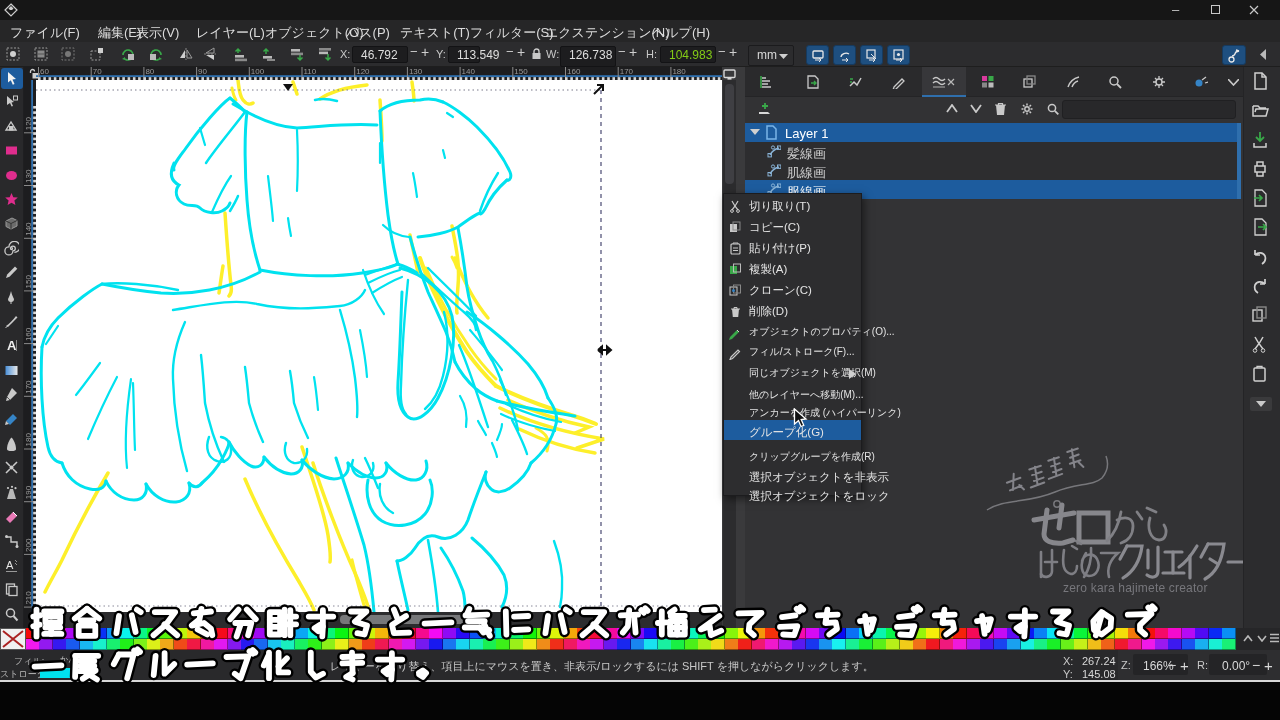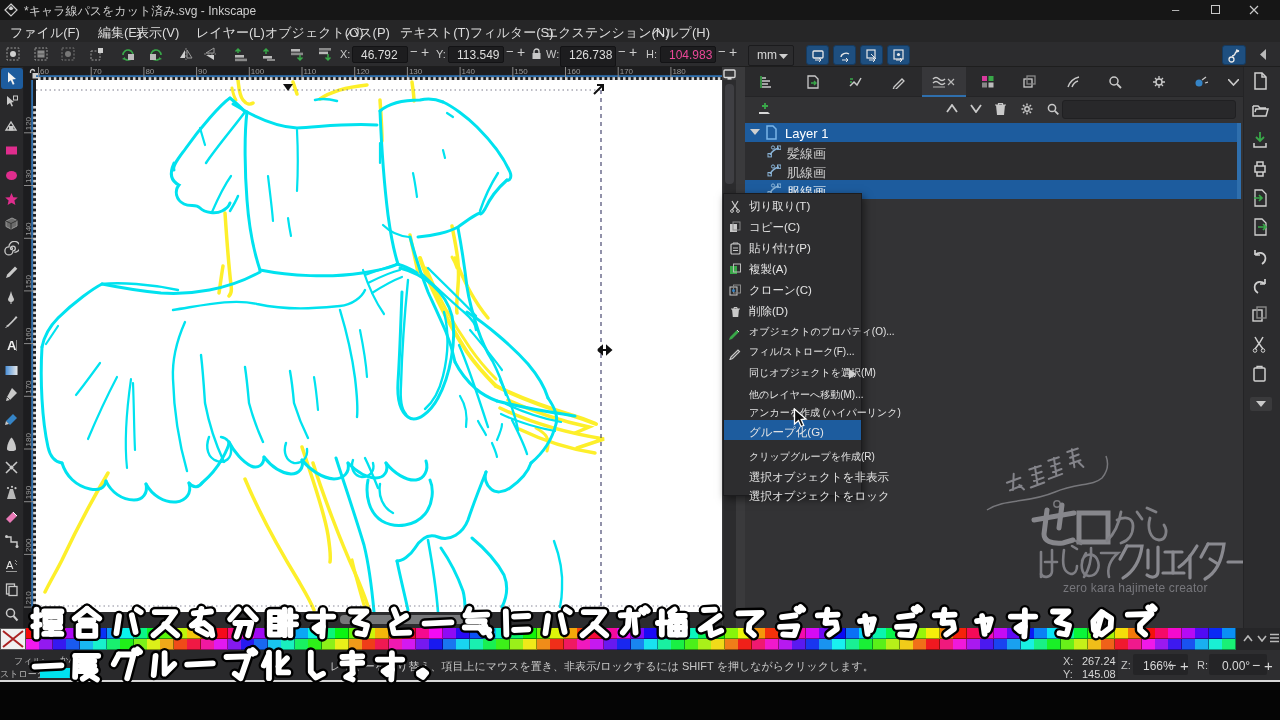--- a/index.html
+++ b/index.html
@@ -7,21 +7,20 @@
 #stage{position:relative;width:1280px;height:720px;background:#000}
 .txt{white-space:pre;}
 </style></head><body>
 <div id="stage">
 
 <div class="abs " style="left:0px;top:0px;width:1280px;height:20px;background:#161616;">
 <svg class="abs" style="left:4px;top:3px" width="14" height="14" viewBox="0 0 14 14">
         <path d="M7 1 L13 7 L7 13 L1 7 Z" fill="#1a1a1a" stroke="#cfcfcf" stroke-width="1.2"></path>
         <path d="M4.5 5.5 L7 3 L9.5 5.5 L8 7 L6 7Z" fill="#cfcfcf"></path>
       </svg>
-<div class="abs txt" style="left:24px;top:3px;font-size:12px;color:#cfcfcf;">*キャラ線パスをカット済み.svg - Inkscape</div>
 <div class="abs txt" style="left:1172px;top:2px;font-size:13px;color:#c8c8c8;">–</div>
 <div class="abs" style="left:1211px;top:5px;width:9px;height:9px;border:1px solid #c8c8c8"></div>
 <svg class="abs" style="left:1249px;top:5px" width="10" height="10" viewBox="0 0 10 10">
         <path d="M1 1 L9 9 M9 1 L1 9" stroke="#c8c8c8" stroke-width="1.2"></path>
       </svg>
 </div>
 <div class="abs " style="left:0px;top:20px;width:1280px;height:22px;background:#262627;">
 </div>
 <div class="abs txt" style="left:10px;top:24px;font-size:13px;color:#dcdcdc;">ファイル(F)</div>
 <div class="abs txt" style="left:78px;top:24px;font-size:13px;color:#dcdcdc;padding-left:20px;">編集(E)</div>
@@ -92,38 +91,38 @@
       <rect x="1" y="1" width="12" height="2.6" fill="#8a8a8a"></rect>
       <rect x="1" y="4.6" width="9" height="2.6" fill="#b9b9b9"></rect>
     </svg>
 <div class="abs txt" style="left:340px;top:48px;font-size:11px;color:#c9c9c9;">X:</div>
     <div class="abs " style="left:352px;top:46px;width:56px;height:17px;background:#1d1d1f;border:1px solid #131315;border-radius:2px;">
       <div class="abs txt" style="left:8px;top:1px;font-size:12px;color:#dedede;">46.792</div>
     </div>
 <div class="abs txt" style="left:410px;top:44px;font-size:13px;color:#cfcfcf;">−</div>
 <div class="abs txt" style="left:421px;top:44px;font-size:14px;color:#cfcfcf;">+</div>
 <div class="abs txt" style="left:436px;top:48px;font-size:11px;color:#c9c9c9;">Y:</div>
-    <div class="abs " style="left:448px;top:46px;width:56px;height:17px;background:#1d1d1f;border:1px solid #131315;border-radius:2px;">
+    <div class="abs " style="left:448px;top:46px;width:32px;height:17px;background:#1d1d1f;border:1px solid #131315;border-radius:2px;">
       <div class="abs txt" style="left:8px;top:1px;font-size:12px;color:#dedede;">113.549</div>
     </div>
 <div class="abs txt" style="left:506px;top:44px;font-size:13px;color:#cfcfcf;">−</div>
 <div class="abs txt" style="left:517px;top:44px;font-size:14px;color:#cfcfcf;">+</div>
 <svg class="abs" style="left:531px;top:48px" width="11" height="12" viewBox="0 0 11 12">
       <rect x="1.5" y="5" width="8" height="6" fill="#c9c9c9"></rect>
       <path d="M3 5 V3.5 a2.5 2.5 0 0 1 5 0 V5" fill="none" stroke="#c9c9c9" stroke-width="1.4"></path>
     </svg>
 <div class="abs txt" style="left:546px;top:48px;font-size:11px;color:#c9c9c9;">W:</div>
     <div class="abs " style="left:560px;top:46px;width:56px;height:21px;background:#1d1d1f;border:1px solid #131315;border-radius:2px;">
       <div class="abs txt" style="left:8px;top:1px;font-size:12px;color:#dedede;">126.738</div>
     </div>
 <div class="abs txt" style="left:618px;top:44px;font-size:13px;color:#cfcfcf;">−</div>
 <div class="abs txt" style="left:629px;top:44px;font-size:14px;color:#cfcfcf;">+</div>
 <div class="abs txt" style="left:646px;top:48px;font-size:11px;color:#c9c9c9;">H:</div>
     <div class="abs " style="left:660px;top:46px;width:56px;height:17px;background:#1d1d1f;border:1px solid #131315;border-radius:2px;">
-      <div class="abs txt" style="left:8px;top:1px;font-size:12px;color:#ec4899;">104.983</div>
+      <div class="abs txt" style="left:8px;top:1px;font-size:12px;color:#84cc16;">104.983</div>
     </div>
 <div class="abs txt" style="left:718px;top:44px;font-size:13px;color:#cfcfcf;">−</div>
 <div class="abs txt" style="left:729px;top:44px;font-size:14px;color:#cfcfcf;">+</div>
 <div class="abs " style="left:748px;top:45px;width:46px;height:21px;background:#2c2c2e;border:1px solid #1b1b1d;border-radius:2px;">
 <div class="abs txt" style="left:8px;top:2px;font-size:12px;color:#d8d8d8;">mm</div>
 <svg class="abs" style="left:30px;top:8px" width="9" height="6" viewBox="0 0 9 6">
         <path d="M0 0 L4.5 5 L9 0Z" fill="#cfcfcf"></path>
       </svg>
 </div>
 <div class="abs " style="left:806px;top:45px;width:23px;height:20px;background:#1e4f80;border:1px solid #163a5e;border-radius:3px;">

